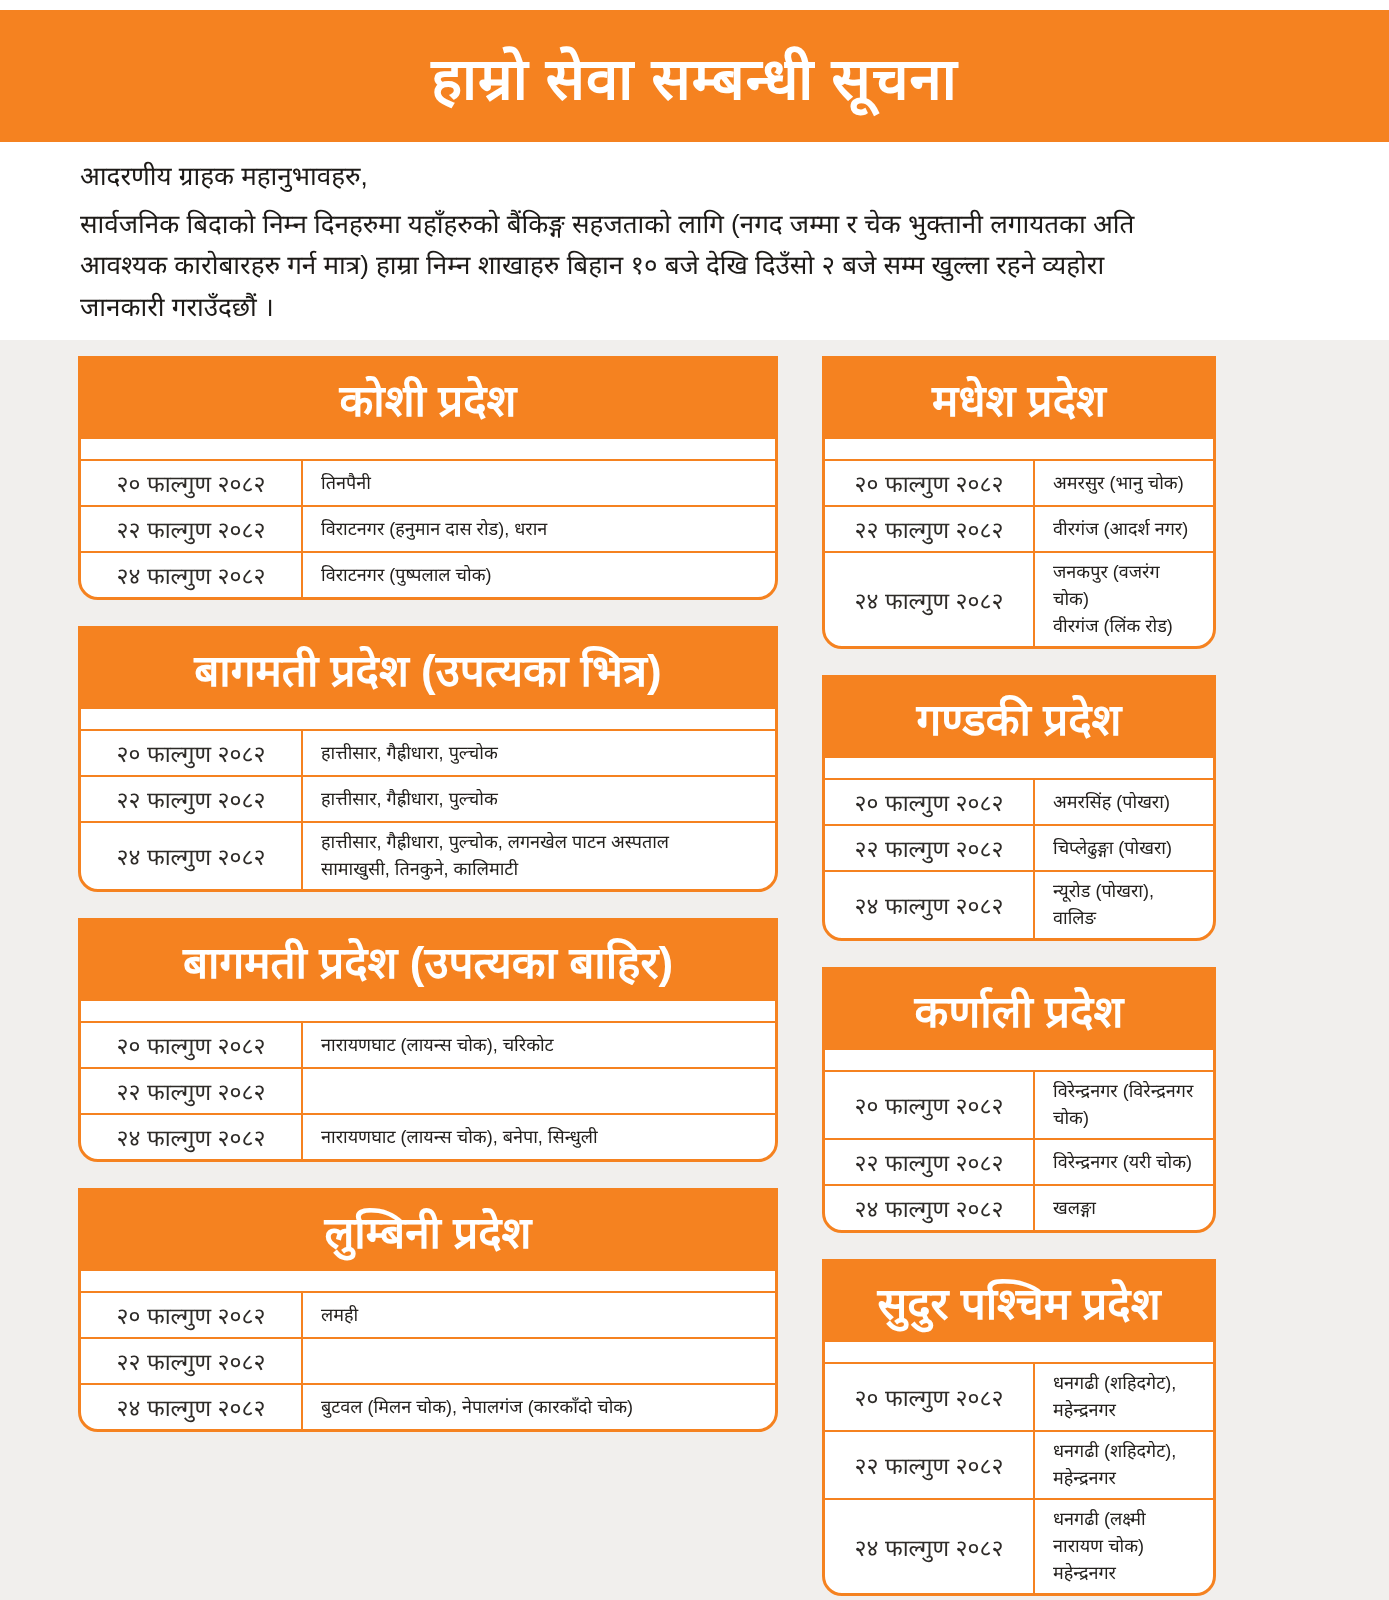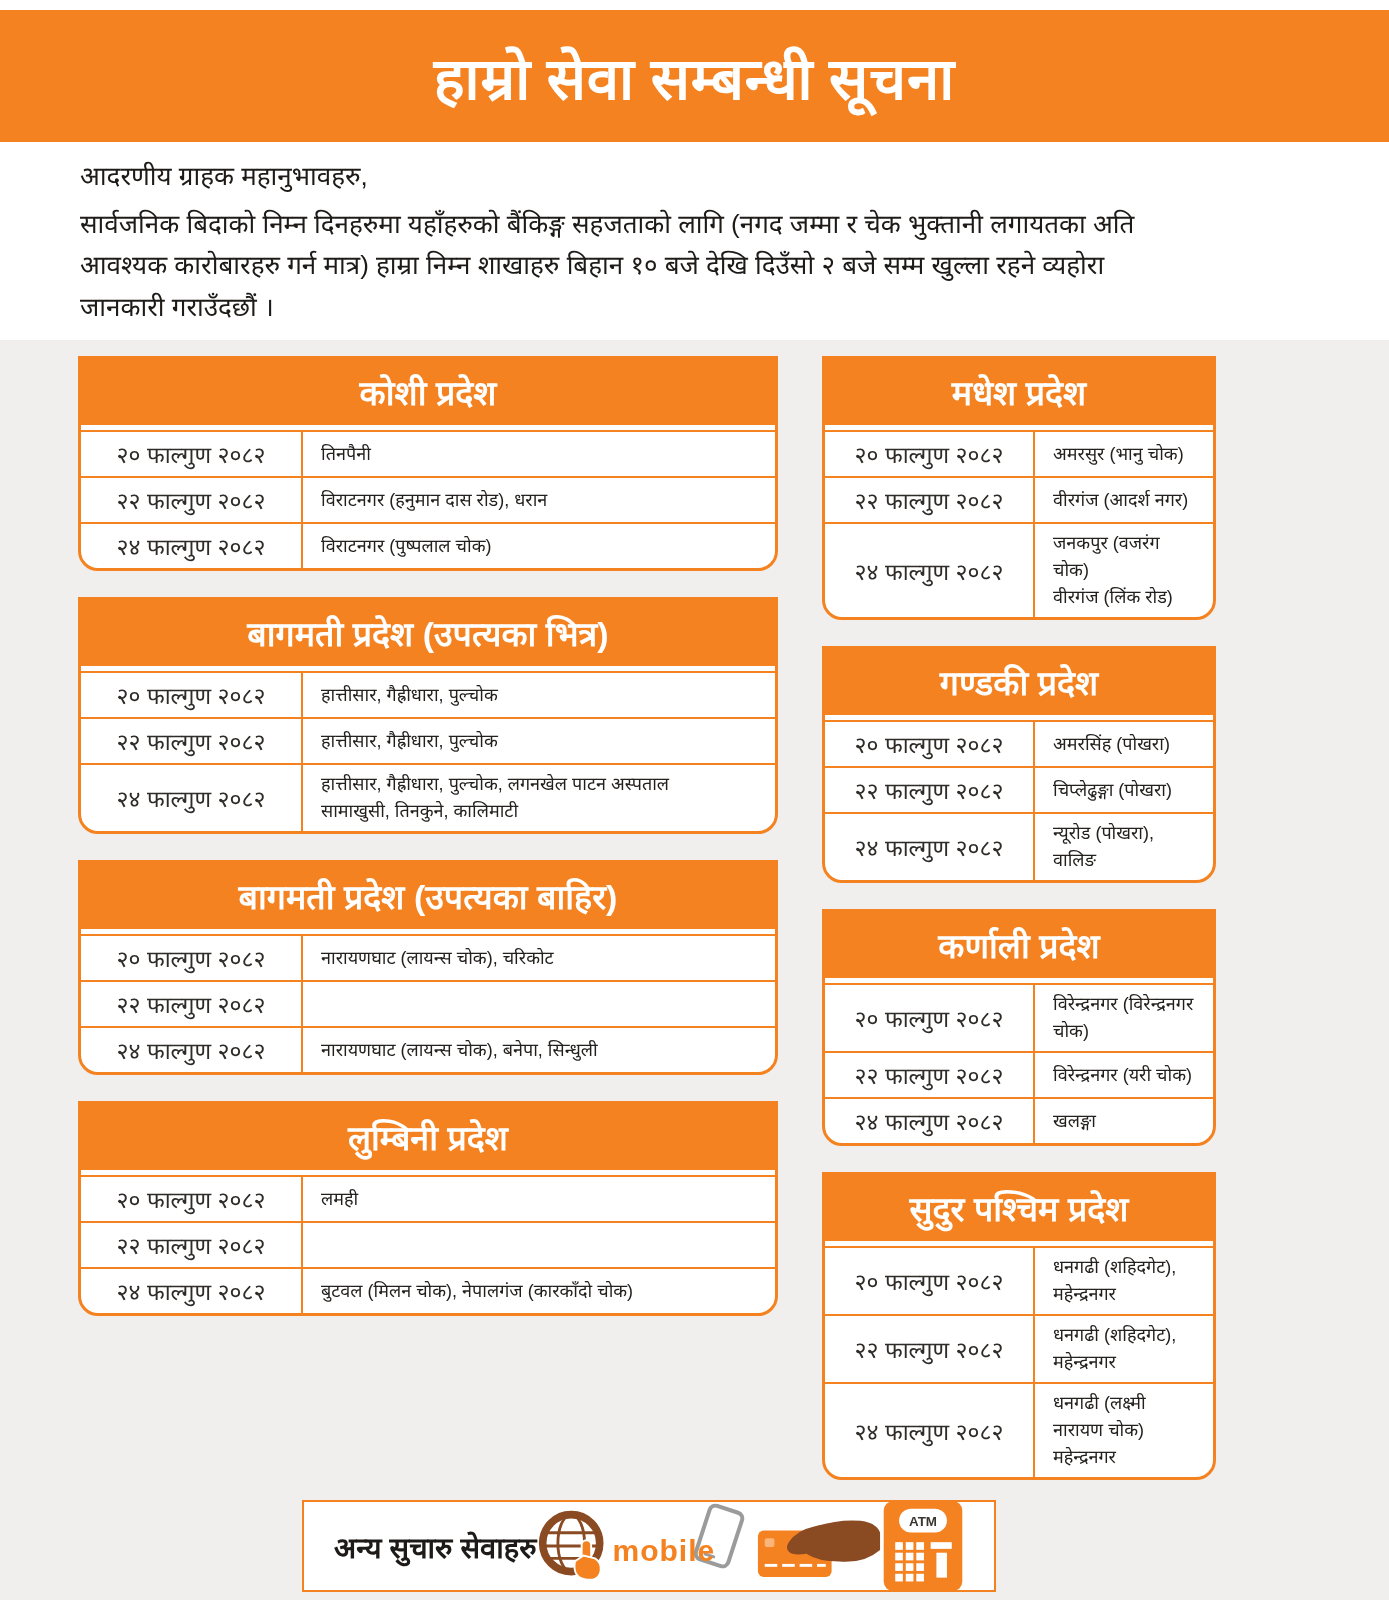--- a/index.html
+++ b/index.html
@@ -2,34 +2,34 @@
 <html><head>
 <meta charset="utf-8">
 <style>
   html,body{margin:0;padding:0;background:#ffffff;}
   .page{
     position:relative;width:1389px;height:1600px;margin:0 auto;background:#ffffff;
     font-family:"Liberation Sans","DejaVu Sans",sans-serif;color:#2b2823;overflow:hidden;
   }
   
   .banner{margin-top:10px;height:132px;background:#F58220;display:flex;align-items:center;justify-content:center;}
-  .banner h1{margin:0;color:#ffffff;font-size:58px;font-weight:bold;letter-spacing:1px;font-family:Liberation Serif, serif;}
+  .banner h1{margin:0;color:#ffffff;font-size:58px;font-weight:bold;letter-spacing:1px;}
   
   .intro{padding:14px 112px 0 80px;font-size:26px;line-height:1.6;color:#1d1a17;}
   .intro .greet{margin:0 0 6px 0;}
   .intro .body{margin:0;white-space:pre-line;}
   
   .mid{margin-top:12px;background:#F1EFED;padding:16px 0 26px 0;}
   .tables{display:flex;gap:44px;padding:0 0 0 78px;}
   .col{display:flex;flex-direction:column;gap:26px;}
   .col.left{width:700px;}
   .col.right{width:394px;}
   .ptable{border:3px solid #F58220;border-radius:0 0 20px 20px;background:#ffffff;overflow:hidden;}
-  .pthead{background:#F58220;color:#ffffff;text-align:center;font-weight:bold;font-size:34px;padding:10px 6px;}
-  .ptbody{padding-top:5px;}
+  .pthead{background:#F58220;color:#ffffff;text-align:center;font-weight:bold;font-size:44px;padding:10px 6px;}
+  .ptbody{padding-top:20px;}
   .prow{display:flex;border-top:2px solid #F58220;}
   .pdate{flex:0 0 212px;display:flex;align-items:center;justify-content:center;text-align:center;
          font-size:23px;color:#2e2b28;padding:6px 4px;border-right:2px solid #F58220;}
   .col.right .pdate{flex:0 0 200px;}
   .pplace{flex:1;display:flex;align-items:center;font-size:18px;color:#221f1c;
           padding:6px 18px;line-height:1.5;white-space:pre-line;}
   
   .services{margin:20px 0 0 302px;width:694px;height:92px;background:#ffffff;border:2px solid #F58220;
             display:flex;align-items:center;justify-content:space-between;padding:0 30px;box-sizing:border-box;}
   .svc-label{font-size:29px;font-weight:bold;color:#1d1a17;white-space:nowrap;}

